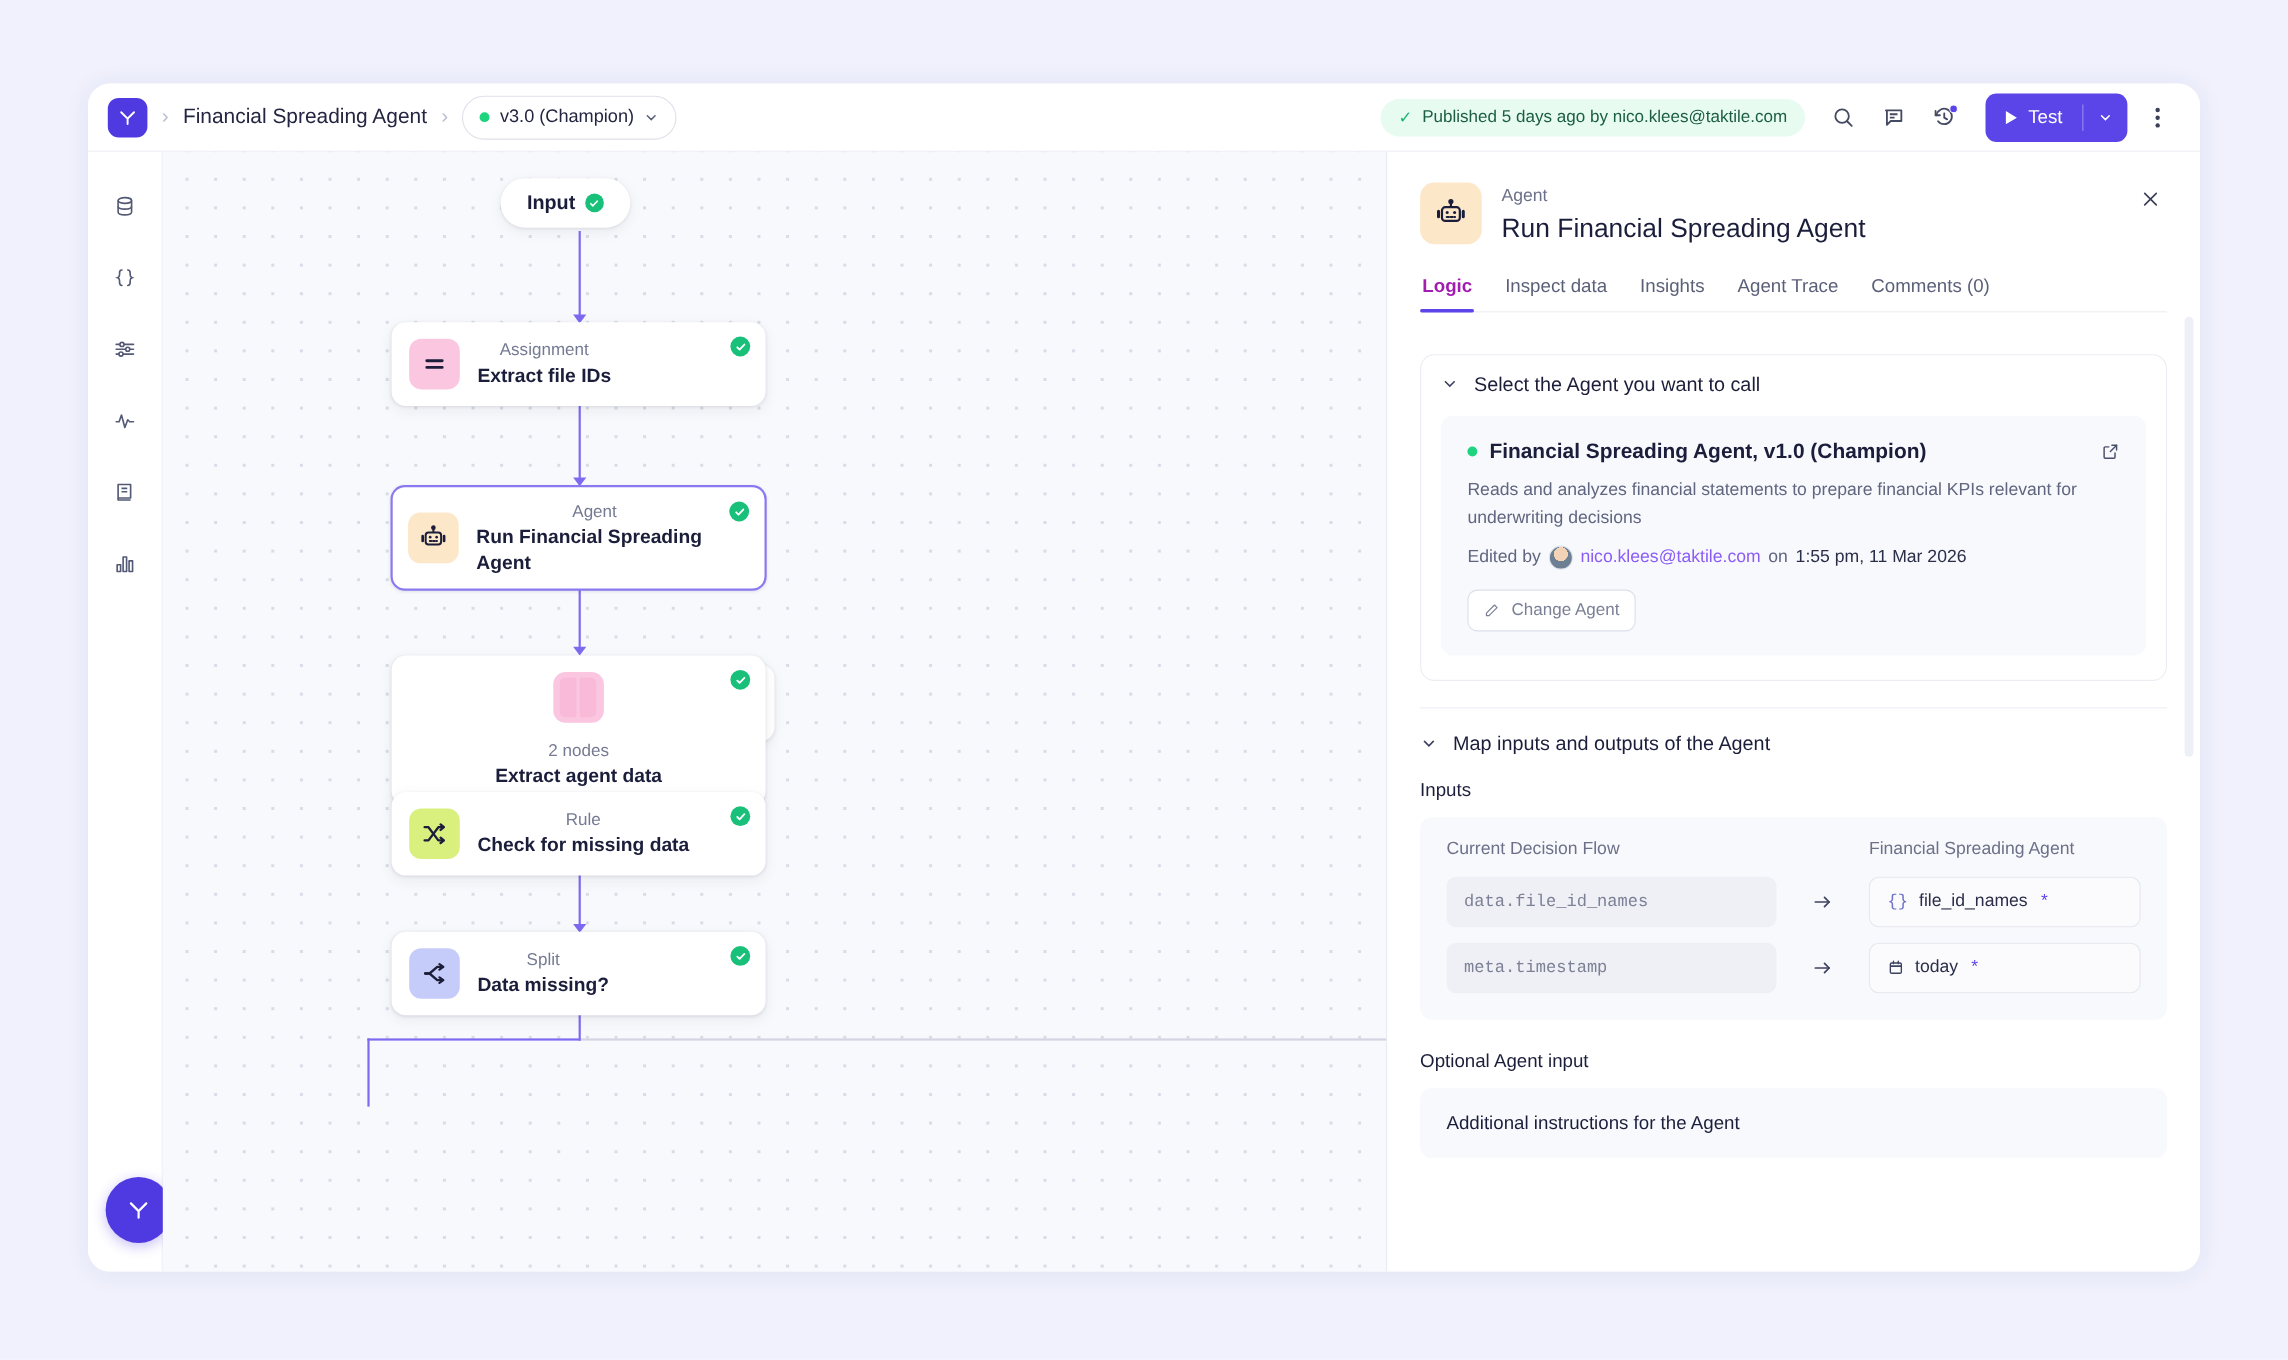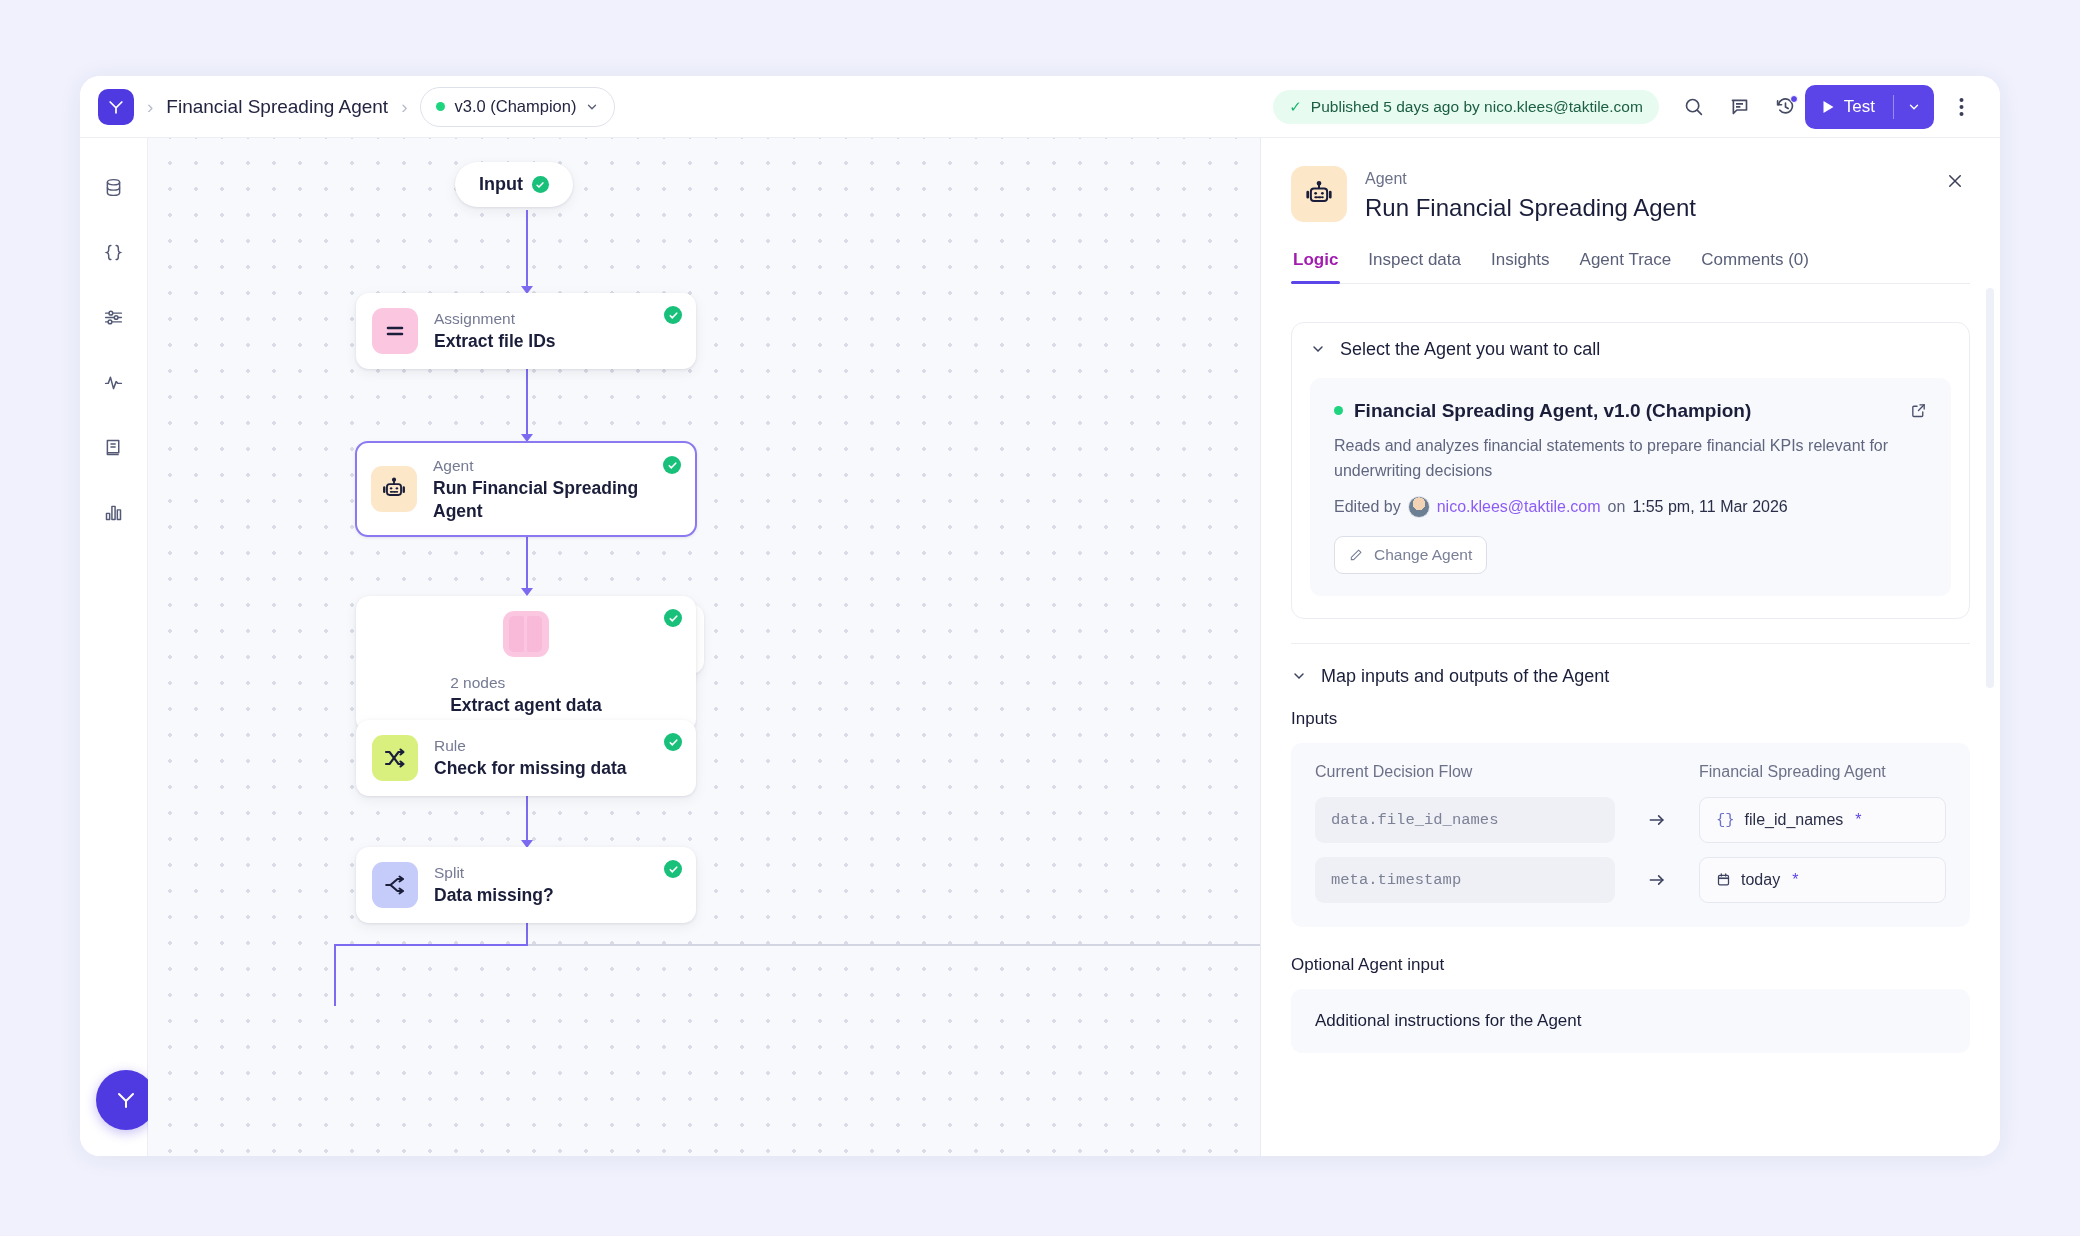--- a/index.html
+++ b/index.html
@@ -61,21 +61,21 @@
   }
   .hicon.first { margin-left: 16px; }
   .badge-dot {
     position:absolute; top:7px; right:7px;
     width:8px; height:8px; border-radius:50%; background:#5b45e8;
     border:1.5px solid #fff;
   }
   .test-btn {
     display:flex; align-items:center; height:44px;
     background:#5b45e8; color:#fff; border-radius:10px;
-    cursor:pointer; overflow:hidden;
+    margin-left:18px; cursor:pointer; overflow:hidden;
     font-size:17px;
   }
   .test-btn .tmain {
     display:flex; align-items:center; gap:9px;
     padding: 0 18px 0 17px; height:100%;
   }
   .test-btn .tdiv { width:1px; height:24px; background:rgba(255,255,255,0.38); }
   .test-btn .tcaret { display:flex; align-items:center; padding: 0 13px; height:100%; }
   .kebab {
     width:34px; height:38px; margin-left:10px;
@@ -120,21 +120,21 @@
     background:#fff; border-radius:13px;
     box-shadow: 0 1px 3px rgba(30,34,70,0.10), 0 4px 14px rgba(30,34,70,0.06);
     display:flex; align-items:center; gap:16px;
     padding: 15px 16px;
     cursor:pointer;
   }
   .node .nicon {
     width:46px; height:46px; border-radius:11px; flex:0 0 auto;
     display:flex; align-items:center; justify-content:center;
   }
-  .node .ntext { display:flex; flex-direction:column; gap:2px; min-width:0; }
+  .node .ntext { display:flex; flex-direction:column; gap:2px; min-width:0;align-items:center; }
   .node .nkind { font-size:15.5px; color:#757a93; line-height:1.25; }
   .node .nname { font-size:17.5px; color:#1b1e3a; font-weight:700; line-height:1.28; }
   .node .nstatus {
     position:absolute; top:13px; right:14px;
     width:18px; height:18px; border-radius:50%;
     background:#18c07a; display:flex; align-items:center; justify-content:center;
   }
   .node.selected { border:2px solid #8a79f0; padding:13px 14px; box-shadow:0 1px 3px rgba(30,34,70,0.10); }
   .node-input {
     position:absolute;

